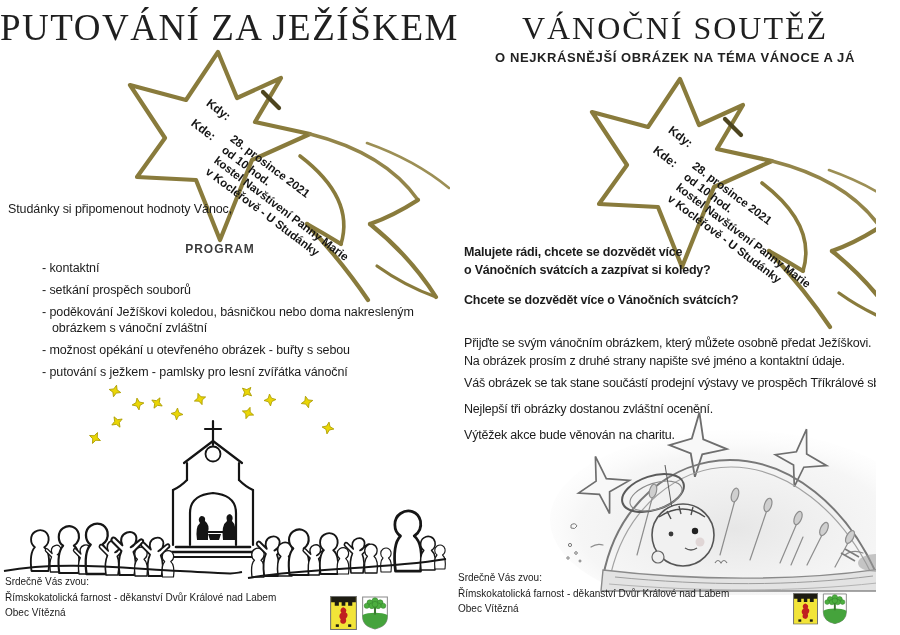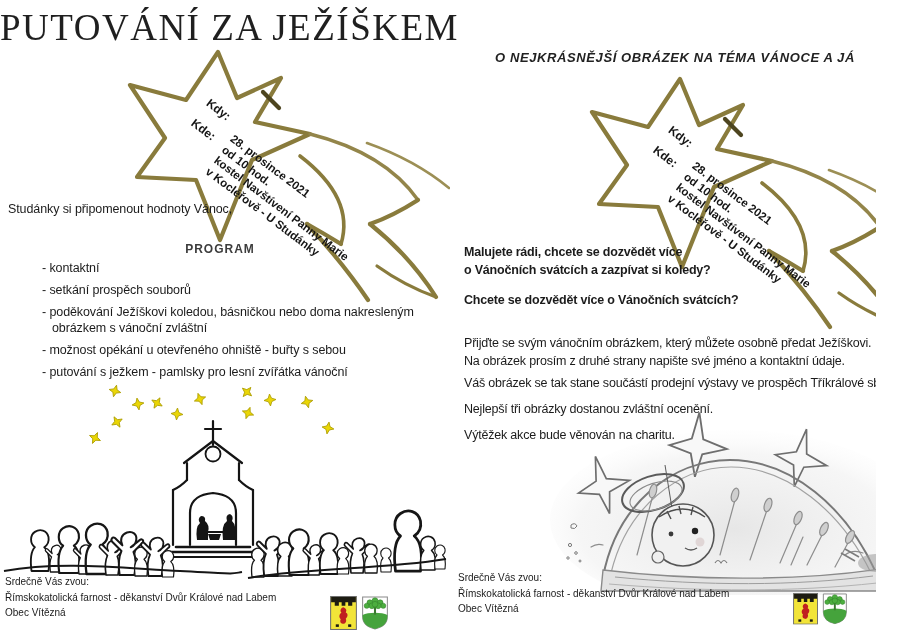--- a/index.html
+++ b/index.html
@@ -6,21 +6,21 @@
   .canvas{position:relative;width:876px;height:635px;background:#ffffff;overflow:hidden;
           font-family:"Liberation Sans",sans-serif;color:#1b1b1b;}
   .abs{position:absolute;}
   .txt{z-index:3;}
   svg.art{position:absolute;z-index:1;}
   .page-title{font-family:"Liberation Serif",serif;font-weight:400;color:#1f1f1f;
               text-align:center;white-space:nowrap;}
   .title-left{left:0;top:6px;width:450px;font-size:37px;letter-spacing:1.5px;}
   .title-right{left:452px;top:10px;width:446px;font-size:32px;letter-spacing:2px;}
   .subtitle-right{left:452px;top:50px;width:446px;text-align:center;font-size:13px;
-                  font-weight:bold;letter-spacing:0.6px;color:#222;white-space:nowrap;font-style:italic;}
+                  font-weight:bold;letter-spacing:0.6px;color:#222;white-space:nowrap;}
   .event-block{z-index:3;display:flex;transform:rotate(37deg);transform-origin:0 0;
                font-weight:bold;color:#141414;}
   .ew-labels{display:flex;flex-direction:column;gap:11px;font-size:12px;}
   .ew-values{margin:15px 0 0 14px;font-size:11.5px;line-height:13.5px;white-space:nowrap;}
   .intro{left:8px;top:200px;font-size:12.5px;line-height:18px;letter-spacing:-0.1px;}
   .program-title{left:120px;top:242px;width:200px;text-align:center;font-size:12px;
                  font-weight:bold;letter-spacing:1px;color:#3c3c3c;}
   ul.program{left:42px;top:260px;width:404px;list-style:none;margin:0;padding:0;
              font-size:12.5px;line-height:16px;letter-spacing:-0.1px;}
   ul.program li{margin-bottom:6px;padding-left:10px;text-indent:-10px;}
@@ -77,21 +77,21 @@
   <div class="abs intro txt">
     <div>Studánky si připomenout hodnoty Vánoc,</div>
   </div>
 
   <div class="abs program-title txt">PROGRAM</div>
 
   <ul class="abs program txt">
     <li>- kontaktní</li>
     <li>- setkání prospěch souborů</li>
     <li>- poděkování Ježíškovi koledou, básničkou nebo doma nakresleným obrázkem s vánoční zvláštní</li>
-    <li>- možnost opékání u otevřeného ohniště - buřty s sebou</li>
+    <li>- možnost opékání u otevřeného obrázek - buřty s sebou</li>
     <li>- putování s ježkem - pamlsky pro lesní zvířátka vánoční</li>
   </ul>
 
   <svg class="art" style="left:0;top:385px;" width="450" height="200" viewBox="0 0 450 200">
     <defs>
       <path id="ystar" d="M0,-6 L1.7,-1.7 L6,0 L1.7,1.7 L0,6 L-1.7,1.7 L-6,0 L-1.7,-1.7 Z" fill="#ead606" stroke="#ab9c00" stroke-width="0.8"></path>
       <path id="fig-a" d="M-5,0 C-6,-8 -5,-12 -3,-14 C-6,-16 -6,-21 -3,-23 C0,-25 4,-24 5,-20 C5.5,-17 4,-15 2.5,-14 C5,-12 6,-8 5,0 Z"></path>
       <path id="fig-b" d="M-4,0 C-5,-7 -4,-11 -3,-13 L-8,-18 C-9,-19 -8,-21 -6.5,-20 L-2.5,-16 C-4,-19 -3,-22 0,-23 C3,-24 5.5,-22 5,-19 C4.7,-17 3.5,-15.5 2,-15 L7,-19 C8.5,-20 9.5,-18 8,-17 L3.5,-12.5 C5,-9 5,-5 4,0 Z"></path>
     </defs>
 
@@ -190,20 +190,21 @@
         <circle cx="18" cy="6.5" r="2.8"></circle>
           <circle cx="5" cy="9.5" r="2.5"></circle>
         <circle cx="21" cy="9.5" r="2.5"></circle>
           <circle cx="10" cy="9.5" r="2.8"></circle>
         <circle cx="16" cy="9.5" r="2.8"></circle>
           <circle cx="13" cy="8" r="2.8"></circle>
       </g>
     </svg>
   </div>
 
+  <div class="abs page-title title-right txt">VÁNOČNÍ SOUTĚŽ</div>
   <div class="abs subtitle-right txt">O NEJKRÁSNĚJŠÍ OBRÁZEK NA TÉMA VÁNOCE A JÁ</div>
 
   <svg class="art" style="left:567px;top:75px;" width="345" height="262" viewBox="0 0 345 262">
     <use href="#comet-shape"></use>
   </svg>
 
   <div class="abs event-block" style="left:674px;top:123px;">
     <div class="ew-labels">
       <span>Kdy:</span>
       <span>Kde:</span>

